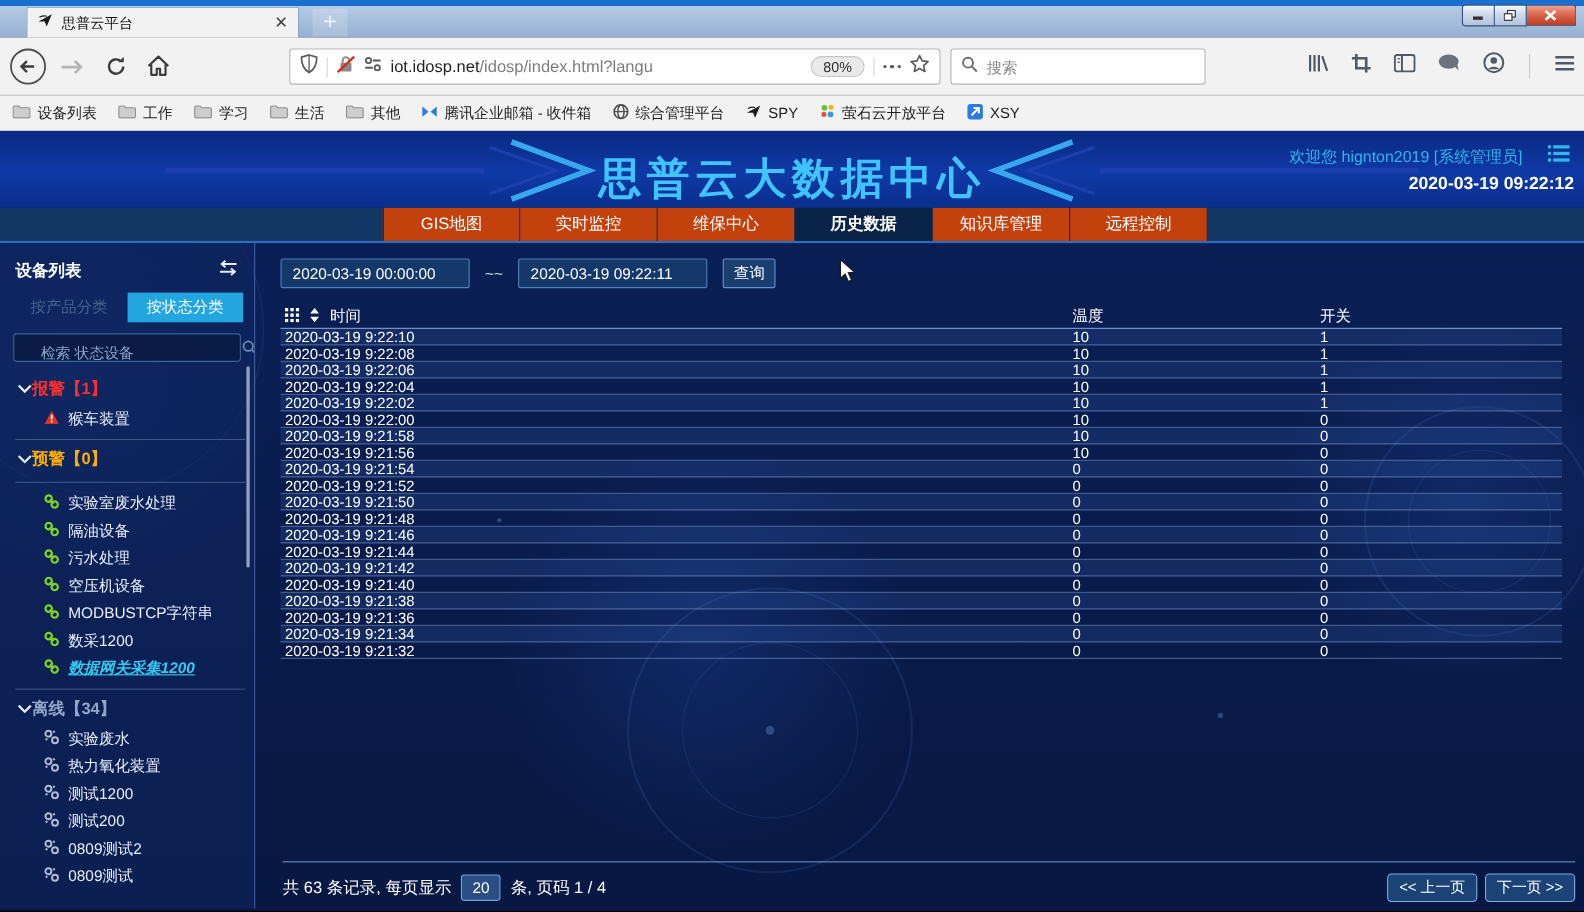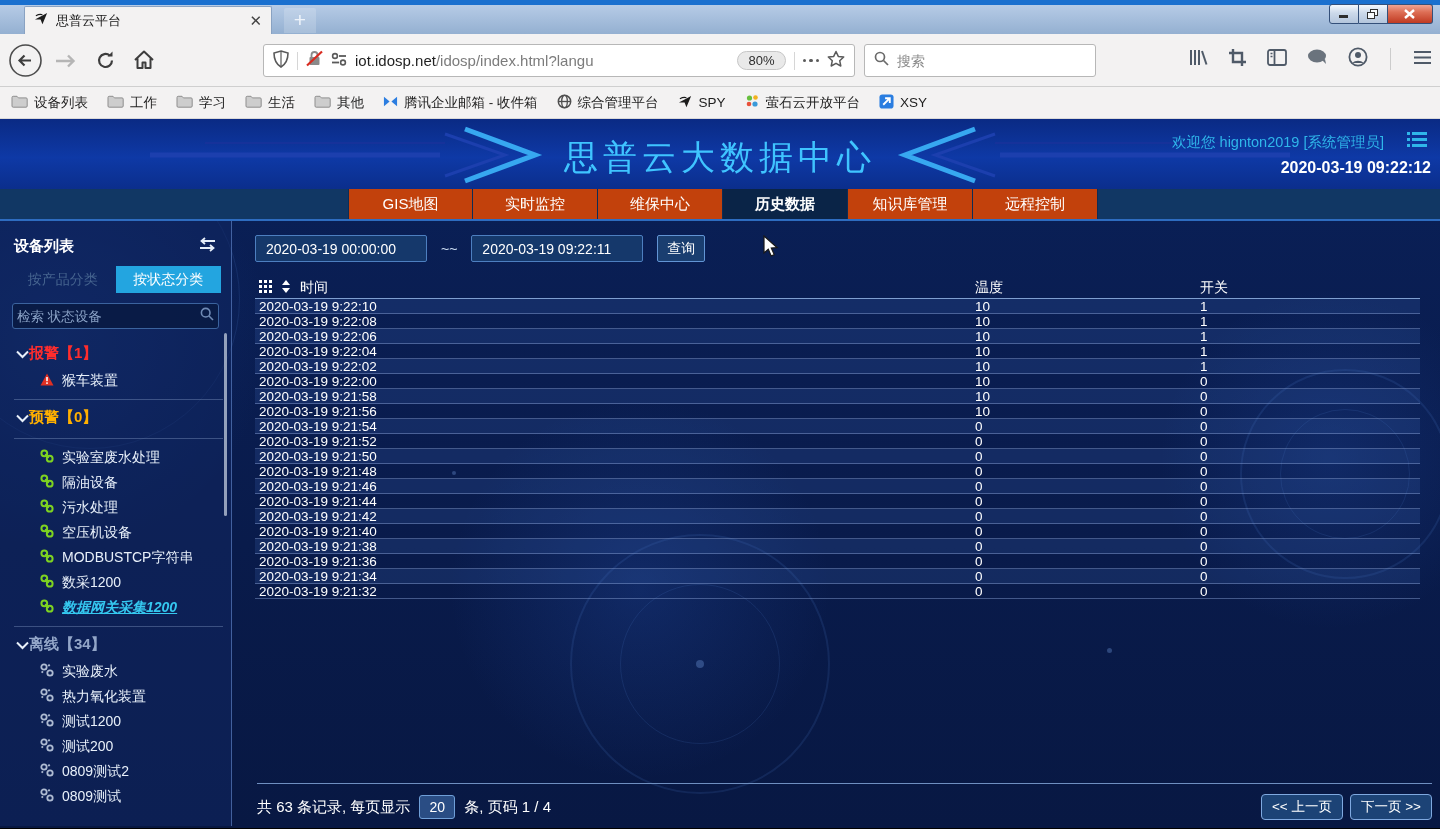--- a/index.html
+++ b/index.html
@@ -84,21 +84,21 @@
   .ring { position:absolute; border-radius:50%; border:2px solid rgba(95,145,235,.13); }
   .ringdot { position:absolute; border-radius:50%; background:rgba(130,175,245,.30); }
 
   .page-header {
     position:relative; height:70px; overflow:hidden;
     background:linear-gradient(180deg,#0a2a84 0,#0e39a6 55%,#0b2e8c 100%);
   }
   .deco-svg { position:absolute; left:0; top:0; }
   .page-title {
     position:absolute; left:50%; top:16px; transform:translateX(-50%);
-    font-size:34px; font-weight:normal; color:#3fc4ff; letter-spacing:5px; white-space:nowrap;
+    font-size:39px; font-weight:bold; color:#3fc4ff; letter-spacing:5px; white-space:nowrap;
   }
   .welcome { position:absolute; right:56px; top:14px; font-size:14.5px; color:#2fb6ea; white-space:nowrap; }
   .hdr-menu { position:absolute; right:13px; top:12px; }
   .clock { position:absolute; right:9px; top:40px; font-size:16px; font-weight:bold; color:#fff; }
 
   .page-nav { position:relative; height:32px; background:#113764; border-bottom:2px solid #2e6cc0; }
   .nav-tabs { position:absolute; left:348px; top:0; height:30px; display:flex; }
   .nav-tab {
     width:125px; text-align:center; line-height:30px; font-size:15px; color:#fff;
     background:#c2410c; border-right:1px solid #0d2c55;
@@ -115,21 +115,21 @@
     overflow:hidden;
   }
   .sb-head { display:flex; justify-content:space-between; align-items:center; height:26px; padding:0 14px; }
   .sb-title { font-size:15px; font-weight:bold; color:#fff; }
   .sb-tabs { display:flex; margin:7px 10px 0; height:27px; }
   .sb-tab { flex:1; text-align:center; line-height:27px; font-size:14px; }
   .sb-tab.inactive { color:#46648f; }
   .sb-tab.active { background:#23a5e0; color:#fff; }
   .sb-search {
     margin:10px 12px 0; height:26px; border:1px solid #3b639e; border-radius:3px;
-    background:rgba(8,26,66,.85); display:flex; align-items:center; padding:0 4px; gap:6px;
+    background:rgba(8,26,66,.85); display:flex; align-items:flex-end; padding:0 24px; gap:6px;
   }
   .sb-search input { flex:1; background:transparent; border:none; outline:none; color:#cfe0f5; font-size:13.5px; font-family:"Liberation Sans",sans-serif; }
   .sb-search input::placeholder { color:#8ba3c7; }
   .sb-list { margin-top:13px; }
   .sb-group { display:flex; align-items:flex-end; padding:5px 0 5px 16px; height:26px; }
   .g-label { font-size:15px; font-weight:bold; }
   .g-count { font-size:15px; font-weight:bold; }
   .sb-group[data-state="alarm"] .g-label, .sb-group[data-state="alarm"] .g-count { color:#ff2d2d; }
   .sb-group[data-state="warning"] .g-label, .sb-group[data-state="warning"] .g-count { color:#ffb000; }
   .sb-group[data-state="online"] .g-label, .sb-group[data-state="online"] .g-count { color:#7ed321; }

